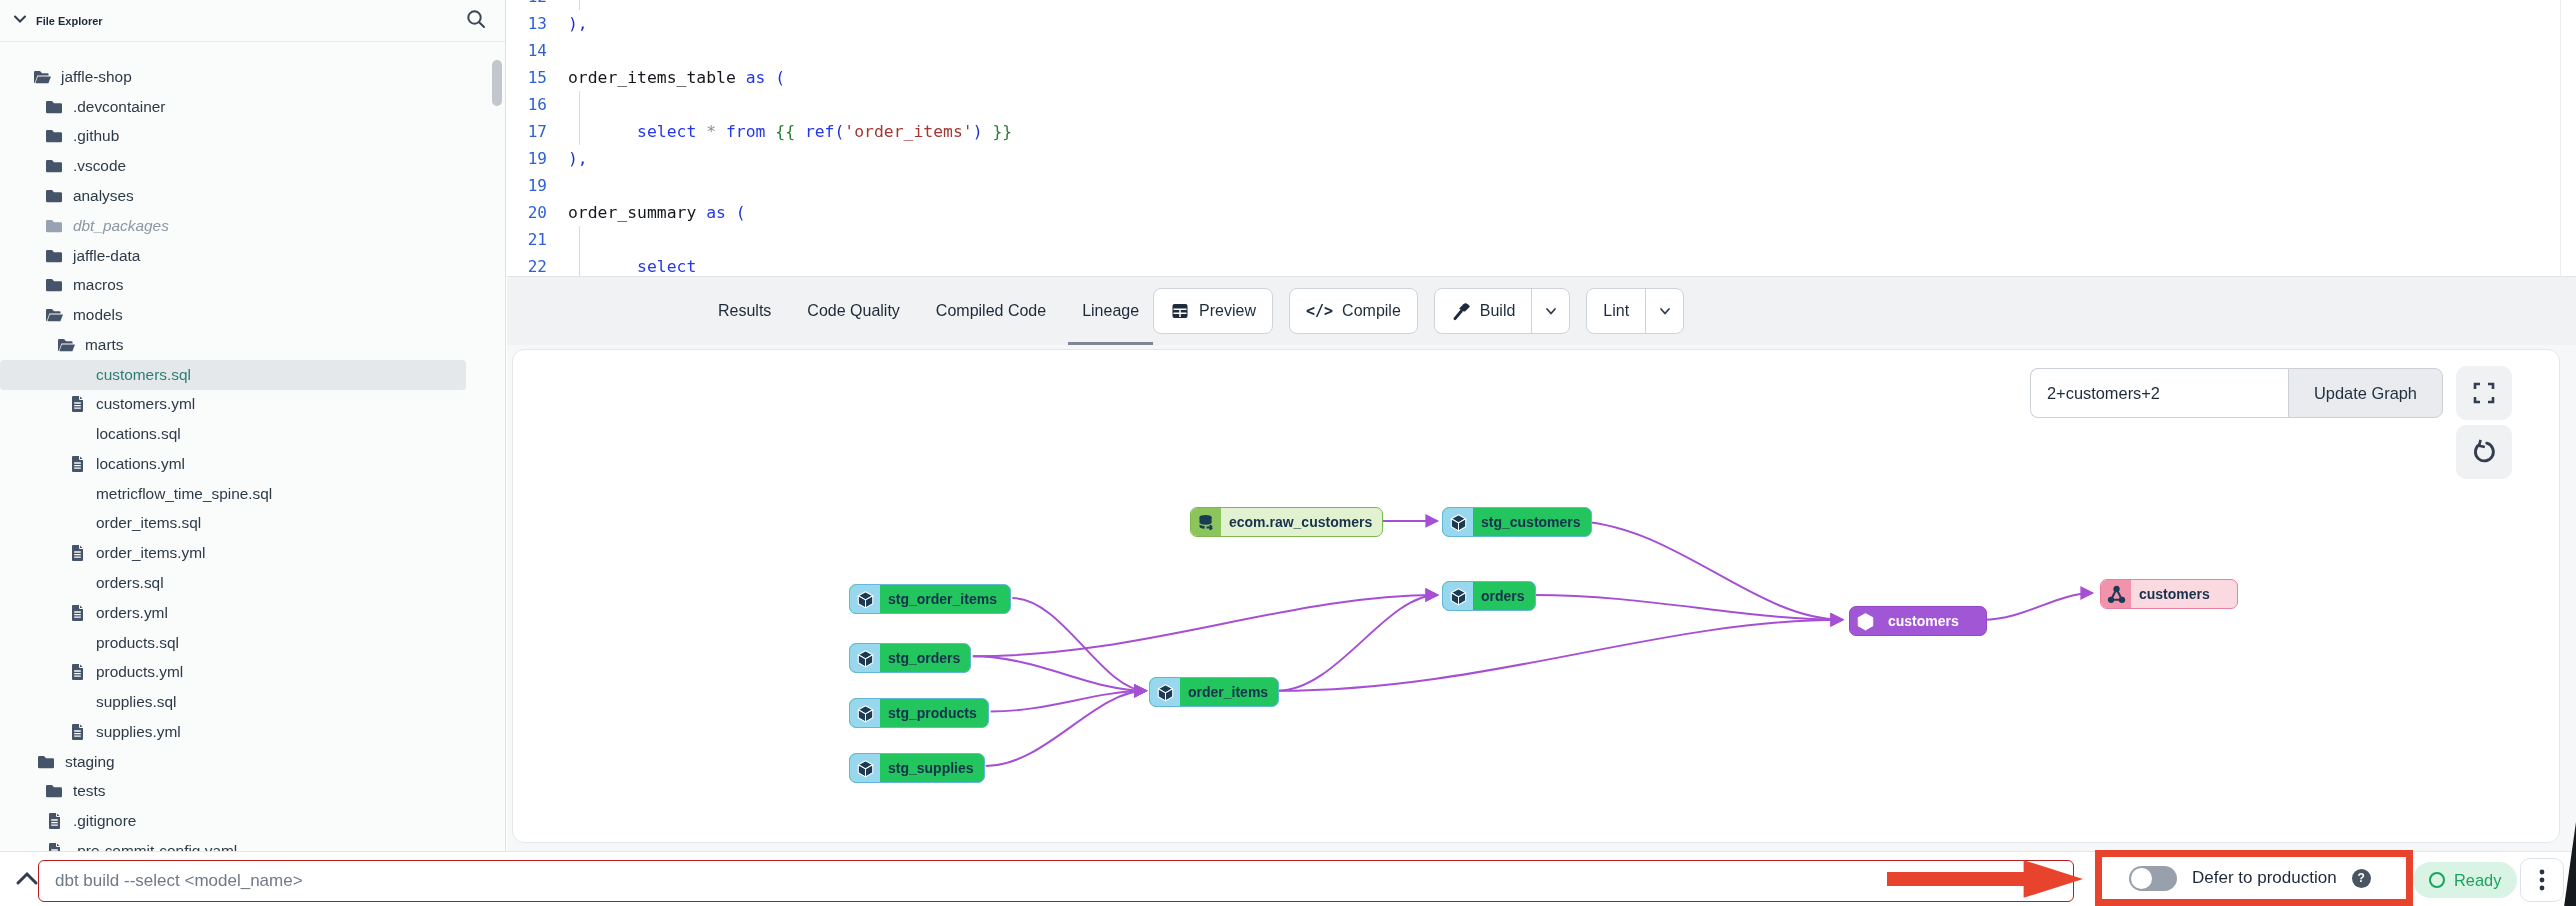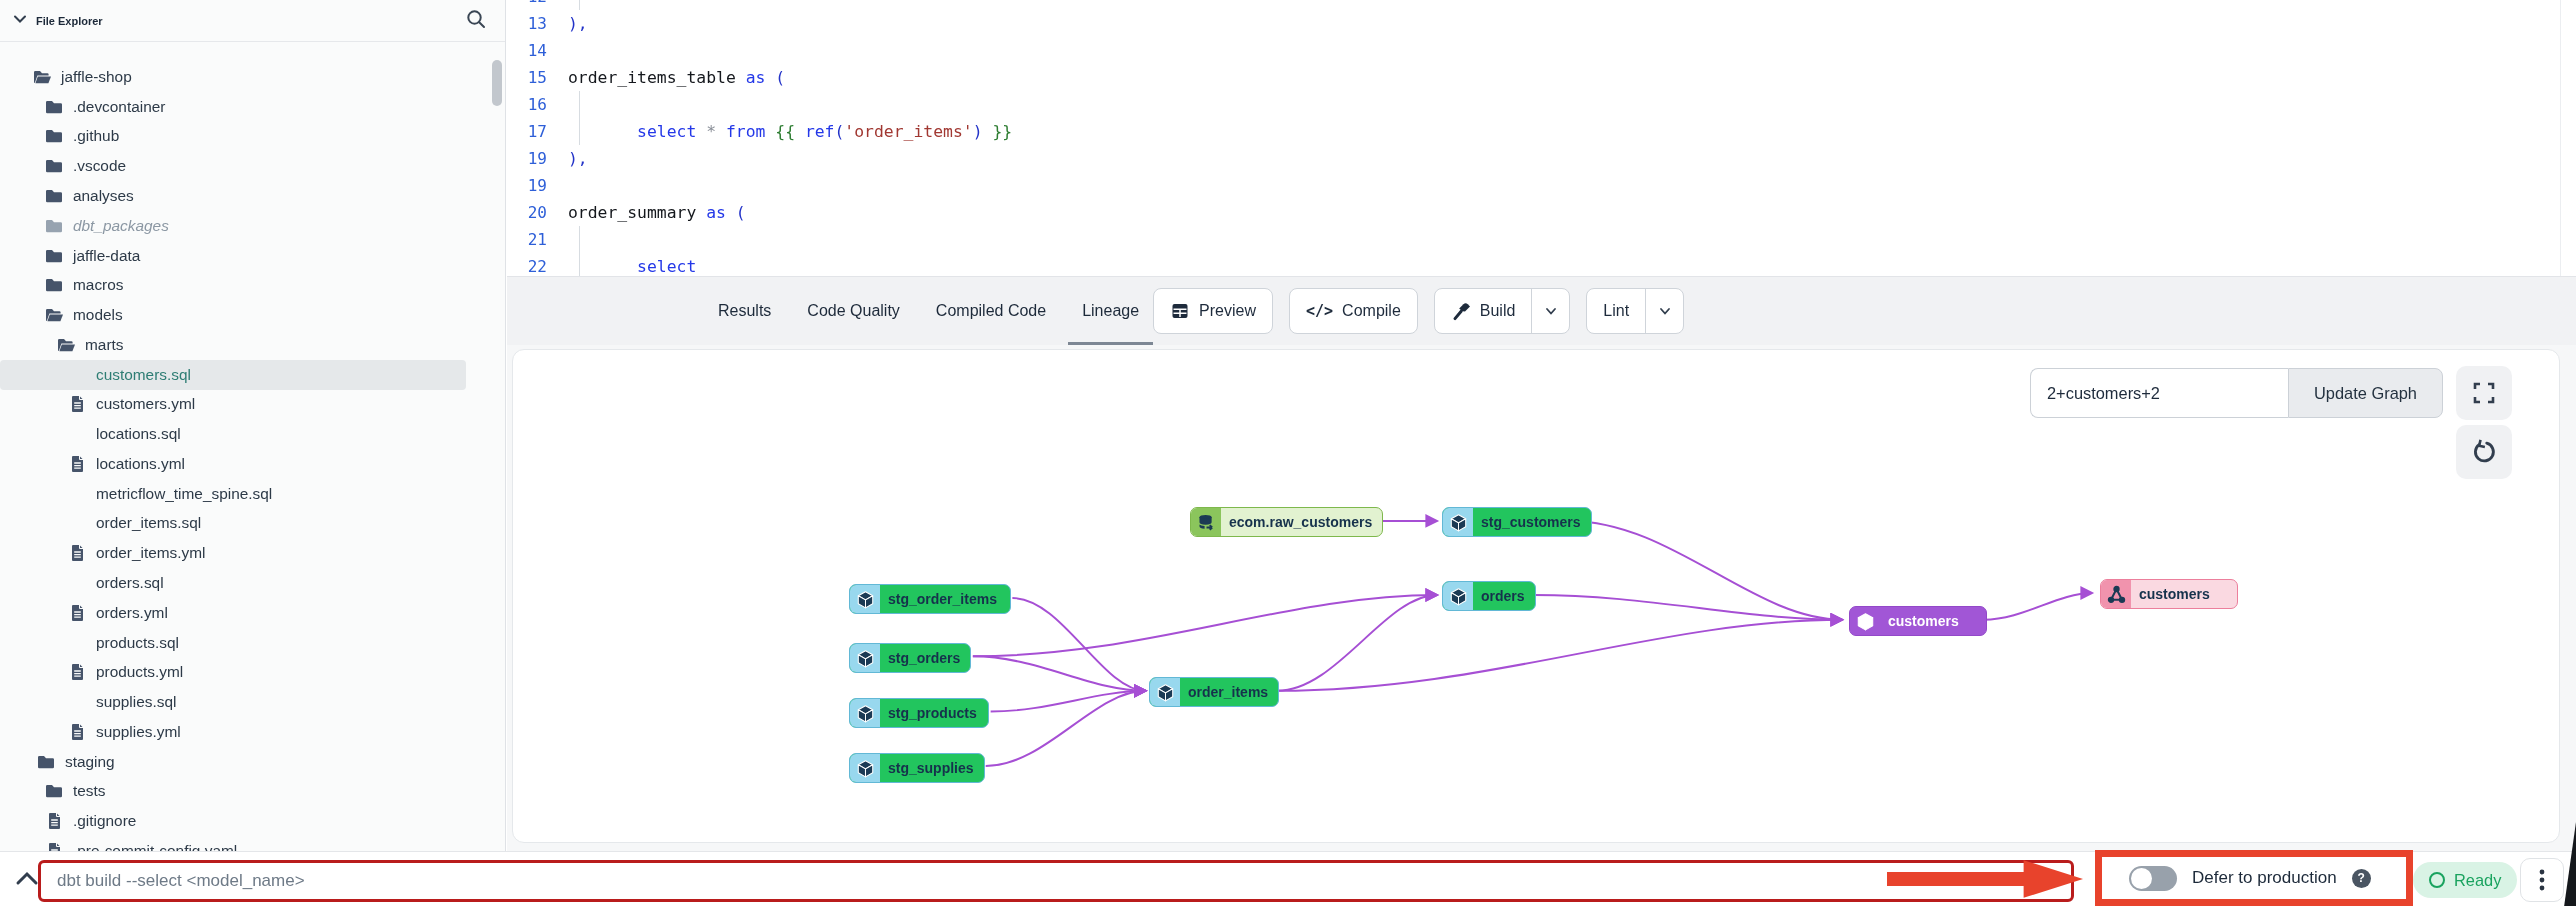--- a/index.html
+++ b/index.html
@@ -86,21 +86,21 @@
                 font-family:"Liberation Sans",sans-serif; }
   .canvas-btn { position:absolute; left:1943px; width:56px; height:54px; background:#f0f1f3;
                 border:none; border-radius:10px; display:flex; align-items:center;
                 justify-content:center; cursor:pointer; color:#323e4e; }
 
   
   #statusbar { position:absolute; left:0; top:851px; width:2576px; height:56px;
                background:#fff; border-top:1px solid #e4e6e9; }
   #collapse-btn { position:absolute; left:14px; top:16px; cursor:pointer; }
   #cmd-input { position:absolute; left:38px; top:8px; width:2036px; height:42px;
-               border:3px solid #b91c1c; border-radius:6px; padding:0 16px;
+               border:1px solid #b91c1c; border-radius:6px; padding:0 16px;
                font-size:17px; color:#39434e; background:#fff; outline:none;
                font-family:"Liberation Sans",sans-serif; }
   #cmd-input::placeholder { color:#6e7a87; opacity:1; }
   #defer-box { position:absolute; left:2095px; top:-2px; width:318px; height:56px;
                border:7px solid #e8432c; background:#fff; display:flex; align-items:center;
                padding-left:27px; gap:15px; }
   #defer-toggle { width:48px; height:25px; border-radius:13px; background:#98a1ab;
                   position:relative; cursor:pointer; flex:0 0 48px; }
   #defer-toggle .knob { position:absolute; left:2px; top:2px; width:21px; height:21px;
                         border-radius:50%; background:#fff; }

